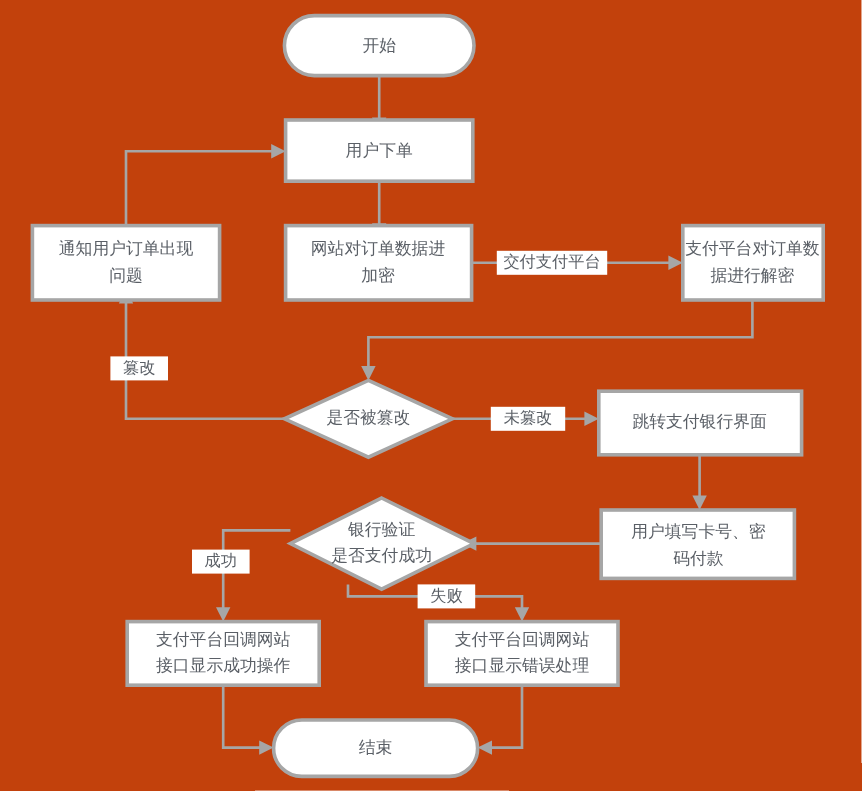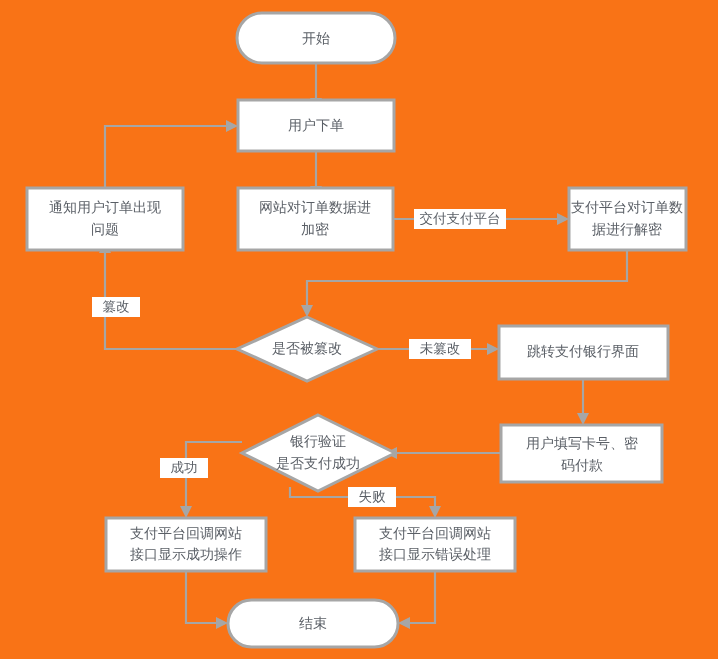--- a/index.html
+++ b/index.html
@@ -10,21 +10,21 @@
   body {
     width: 718px;
     height: 659px;
     font-family: "DejaVu Sans", "Liberation Sans", sans-serif;
     overflow: hidden;
   }
   #flowchart-root {
     position: relative;
     width: 718px;
     height: 659px;
-    background: #f97316;
+    background: #c2410c;
   }
   svg.fc {
     position: absolute;
     left: 0;
     top: 0;
     width: 718px;
     height: 659px;
     display: block;
   }
   .node-shape {

